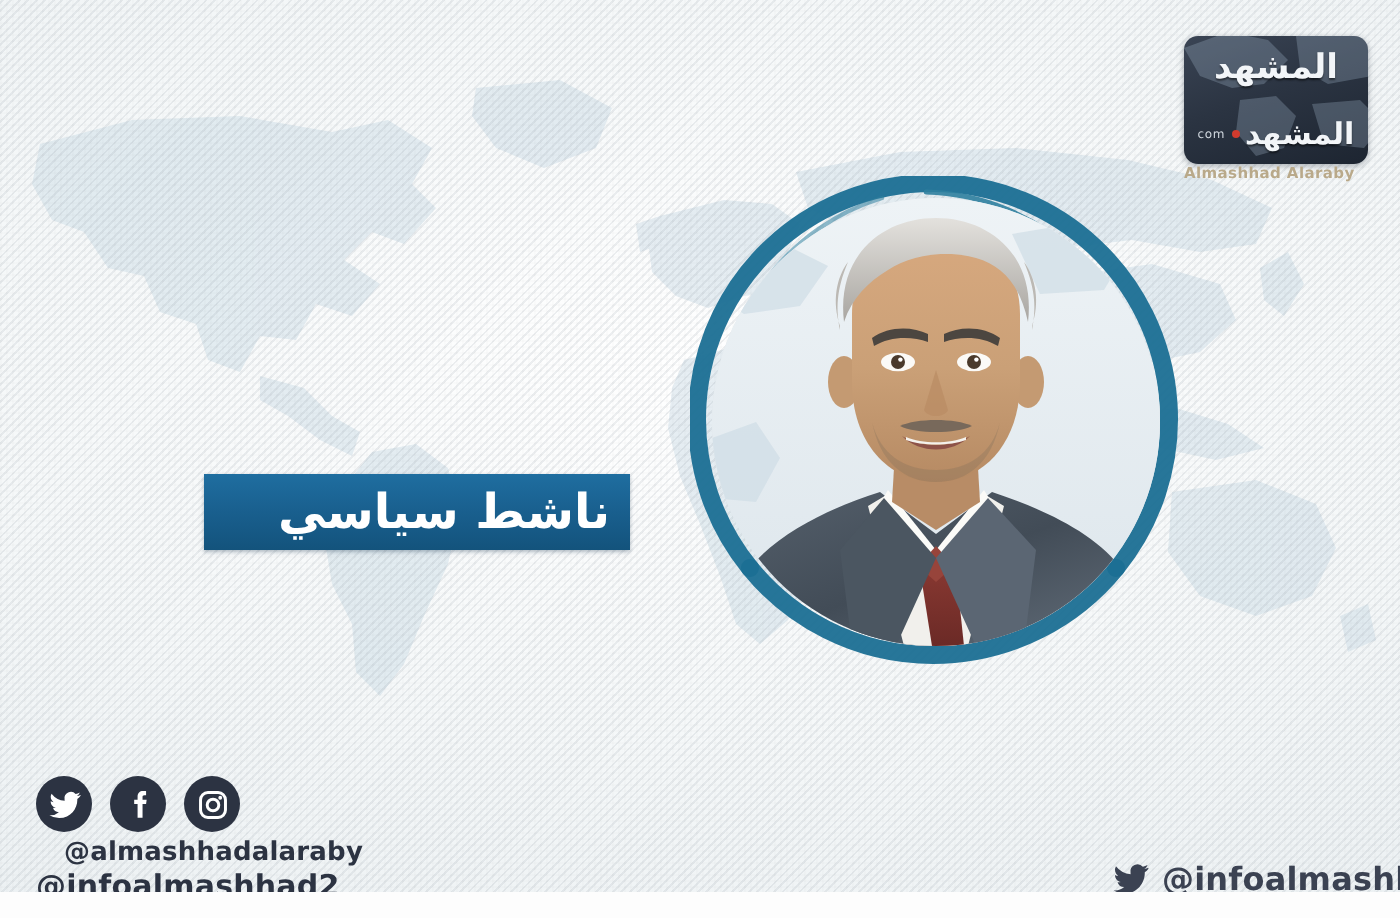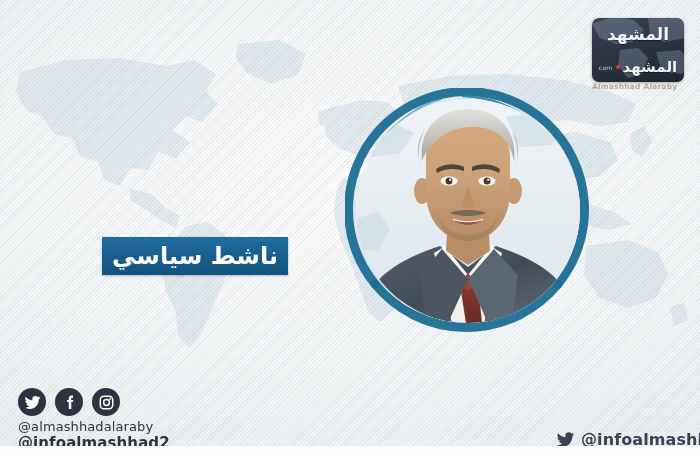--- a/index.html
+++ b/index.html
@@ -101,41 +101,42 @@
     font-size:37px;font-weight:bold;
     color:#1d4b5e;
     letter-spacing:0px;
     line-height:1;
   }
   .role-banner{
     position:absolute;left:102px;top:237px;width:186px;height:38px;
     background:linear-gradient(180deg,#1f6ea0 0%,#195f8e 50%,#13537c 100%);
     display:flex;align-items:center;justify-content:center;
     box-shadow:0 1px 2px rgba(20,50,75,.3);
+    padding-left:27px;
   }
   .role-text{
     color:#ffffff;direction:rtl;
     font-size:24px;font-weight:bold;line-height:1;
     letter-spacing:0px;
   }
 
   
   .social-icons{
     position:absolute;left:18px;top:388px;
     display:flex;align-items:center;gap:9px;
   }
   .si{
     width:28px;height:28px;border-radius:50%;
     background:#2c3342;
     display:flex;align-items:center;justify-content:center;
   }
   .si svg{display:block;}
   .handle1{
-    position:absolute;left:18px;top:419px;
-    color:#2c3342;font-size:13px;font-weight:normal;letter-spacing:.1px;
+    position:absolute;left:32px;top:419px;
+    color:#2c3342;font-size:13px;font-weight:bold;letter-spacing:.1px;
   }
   .handle2{
     position:absolute;left:18px;top:434px;
     color:#2c3342;font-size:15px;font-weight:bold;letter-spacing:.1px;
   }
 
   
   .br-wrap{
     position:absolute;left:556px;top:430px;
     display:flex;align-items:center;gap:6px;

